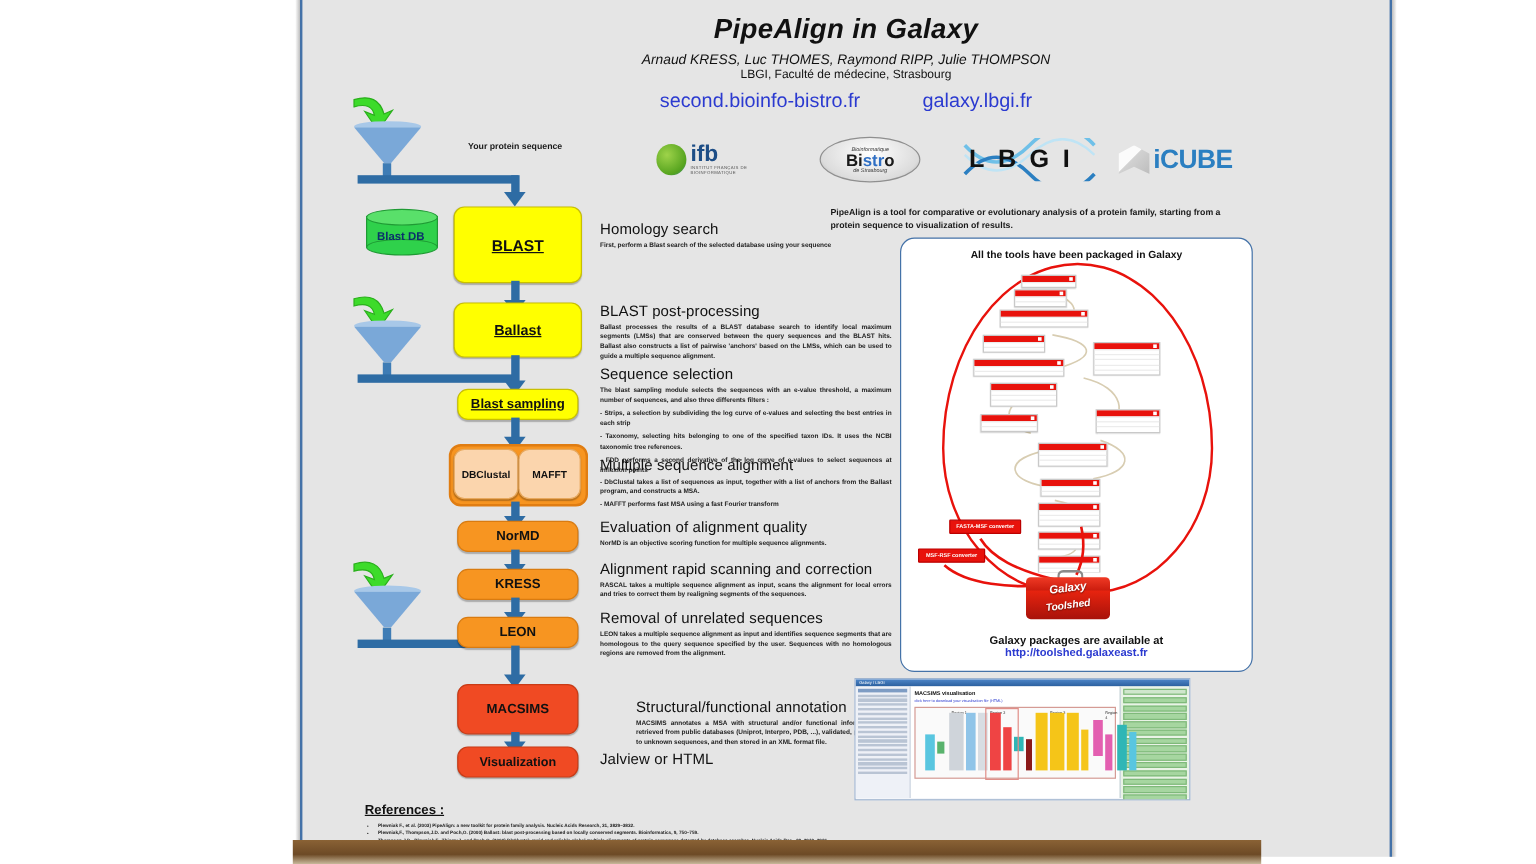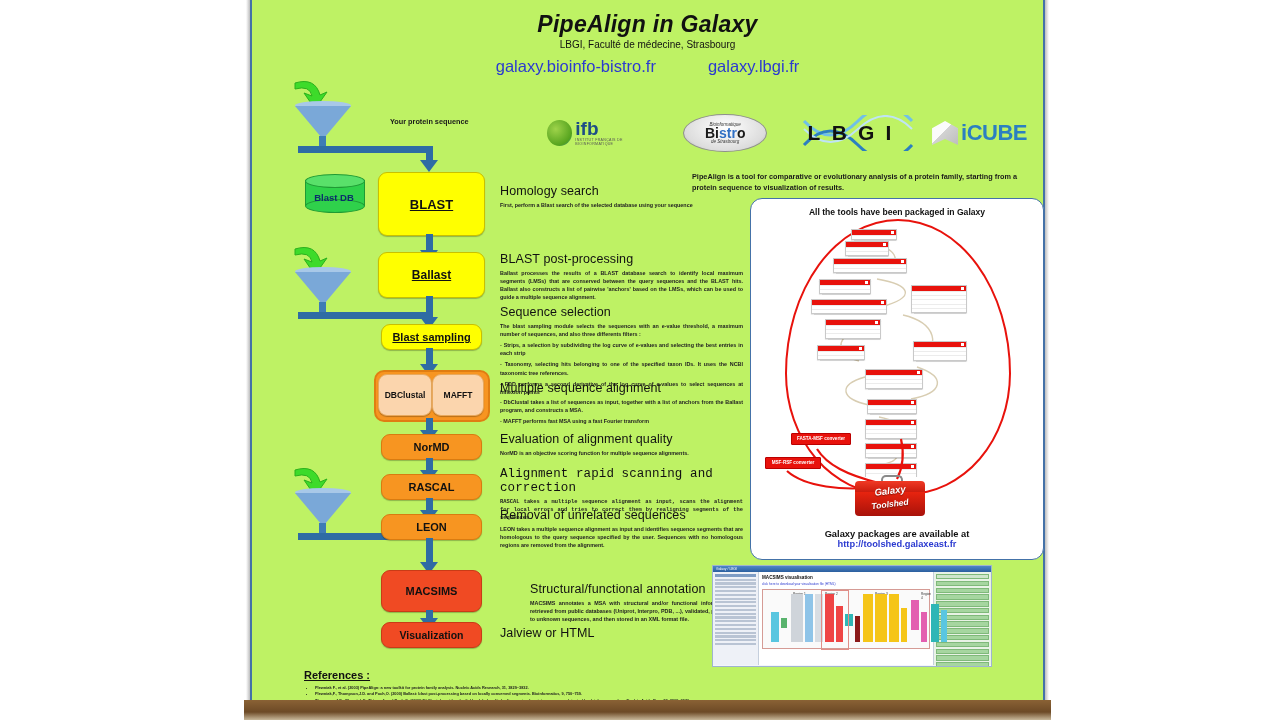--- a/index.html
+++ b/index.html
@@ -7,22 +7,22 @@
   body{
     width:1280px;height:720px;overflow:hidden;
     background:#ffffff;
     font-family:"Liberation Sans", sans-serif;
     color:#111;
   }
   #stage{position:relative;width:1280px;height:720px;background:#ffffff;}
 
   
   #poster{
-    position:absolute;left:250px;top:0px;width:795px;height:714px;
-    background:#bef264;
+    position:absolute;left:250px;top:0px;width:910px;height:714px;
+    background:#e5e5e5;
     border-left:2px solid #4472a8;
     border-right:2px solid #4472a8;
     box-sizing:border-box;
   }
   #poster::before{
     content:"";position:absolute;left:-6px;top:0;width:4px;height:100%;
     background:linear-gradient(to right,#ffffff,#bdbdbd);
   }
   #poster::after{
     content:"";position:absolute;right:-6px;top:0;width:4px;height:100%;
@@ -248,23 +248,24 @@
   }
 </style>
 </head>
 <body>
 
 <div id="stage">
 
   <div id="poster">
 
     <div class="title">PipeAlign in Galaxy</div>
+    <div class="authors">Arnaud KRESS, Luc THOMES, Raymond RIPP, Julie THOMPSON</div>
     <div class="affil">LBGI, Faculté de médecine, Strasbourg</div>
     <div class="urls">
-      <span>galaxy.bioinfo-bistro.fr</span>
+      <span>second.bioinfo-bistro.fr</span>
       <span>galaxy.lbgi.fr</span>
     </div>
 
     <div class="logos">
       <div class="logo">
         <div class="lg-ifb-mark"></div>
         <div>
           <div class="lg-ifb-txt">ifb</div>
           <div class="lg-ifb-sub">INSTITUT FRANÇAIS DE BIOINFORMATIQUE</div>
         </div>
@@ -364,21 +365,21 @@
     <div class="arrowhead" style="left:168px;top:430px;"></div>
 
     <div class="flowbox orange" style="left:129px;top:434px;width:99px;height:24px;font-size:11px;">
       <span>NorMD</span>
     </div>
 
     <div class="arrow" style="left:174px;top:458px;width:7px;height:16px;"></div>
     <div class="arrowhead" style="left:168px;top:470px;"></div>
 
     <div class="flowbox orange" style="left:129px;top:474px;width:99px;height:24px;font-size:11px;">
-      <span>RASCAL</span>
+      <span>KRESS</span>
     </div>
 
     <div class="garrow" style="left:41px;top:466px;">
       <svg width="36" height="32" viewBox="0 0 36 32">
         <path d="M2 4 Q22 -2 27 16 L34 13 L22 30 L11 14 L19 17 Q17 6 2 10 Z" fill="#3ddb2a" stroke="#2ab01c" stroke-width="1"></path>
       </svg>
     </div>
     <div class="funnel" style="left:43px;top:488px;">
       <div class="top"></div>
       <div class="cone"></div>
@@ -429,21 +430,21 @@
       <h3>Multiple sequence alignment</h3>
       <p>- DbClustal takes a list of sequences as input, together with a list of anchors from the Ballast program, and constructs a MSA.</p>
       <p>- MAFFT performs fast MSA using a fast Fourier transform</p>
     </div>
 
     <div class="desc" style="left:248px;top:432px;">
       <h3>Evaluation of alignment quality</h3>
       <p>NorMD is an objective scoring function for multiple sequence alignments.</p>
     </div>
 
-    <div class="desc" style="left:248px;top:467px;font-family:Liberation Mono, monospace;">
+    <div class="desc" style="left:248px;top:467px;">
       <h3>Alignment rapid scanning and correction</h3>
       <p>RASCAL takes a multiple sequence alignment as input, scans the alignment for local errors and tries to correct them by realigning segments of the sequences.</p>
     </div>
 
     <div class="desc" style="left:248px;top:508px;">
       <h3>Removal of unrelated sequences</h3>
       <p>LEON takes a multiple sequence alignment as input and identifies sequence segments that are homologous to the query sequence specified by the user. Sequences with no homologous regions are removed from the alignment.</p>
     </div>
 
     <div class="desc" style="left:248px;top:582px;margin-left:30px;">

